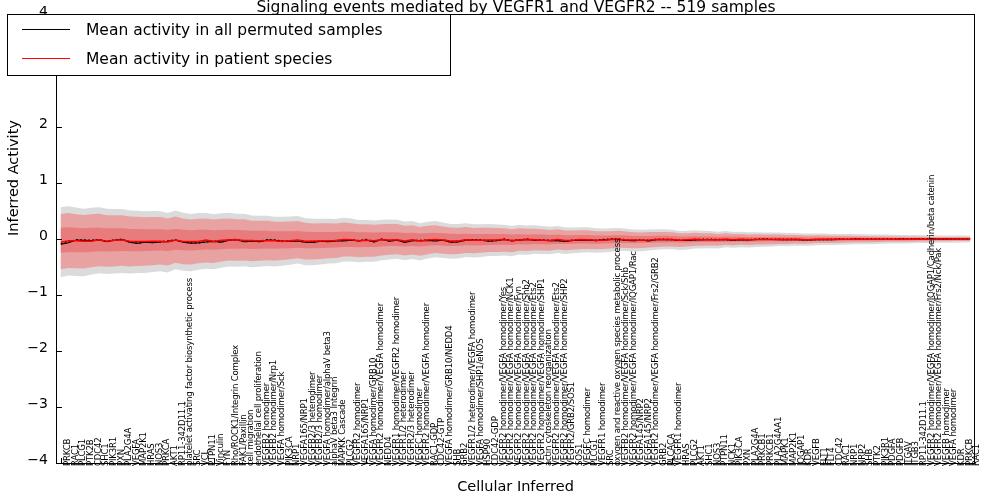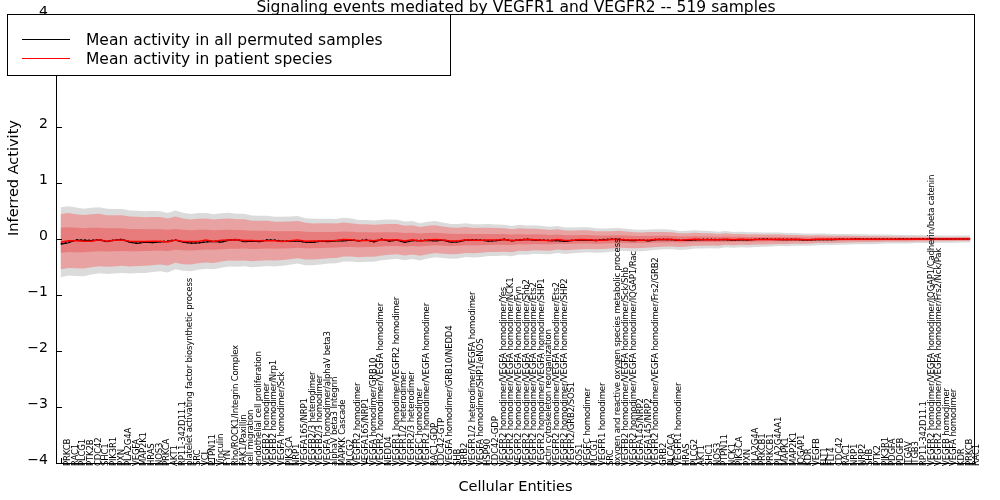--- a/index.html
+++ b/index.html
@@ -37,21 +37,21 @@
   svg{display:block;}
 </style>
 </head>
 <body>
 
 <div id="stage">
 
   <div id="title">Signaling events mediated by VEGFR1 and VEGFR2 -- 519 samples</div>
 
   <div id="ylabel">Inferred Activity</div>
-  <div id="xlabel">Cellular Entities</div>
+  <div id="xlabel">Cellular Inferred</div>
 
   <div id="ytick-labels">
       <div class="ytick-lab" style="position: absolute; left: 16px; width: 32px; text-align: right; font-size: 14px; top: 6px;">4</div>
       <div class="ytick-lab" style="position: absolute; left: 16px; width: 32px; text-align: right; font-size: 14px; top: 62px;">3</div>
       <div class="ytick-lab" style="position: absolute; left: 16px; width: 32px; text-align: right; font-size: 14px; top: 118px;">2</div>
       <div class="ytick-lab" style="position: absolute; left: 16px; width: 32px; text-align: right; font-size: 14px; top: 174px;">1</div>
       <div class="ytick-lab" style="position: absolute; left: 16px; width: 32px; text-align: right; font-size: 14px; top: 230px;">0</div>
       <div class="ytick-lab" style="position: absolute; left: 16px; width: 32px; text-align: right; font-size: 14px; top: 286px;">−1</div>
       <div class="ytick-lab" style="position: absolute; left: 16px; width: 32px; text-align: right; font-size: 14px; top: 342px;">−2</div>
       <div class="ytick-lab" style="position: absolute; left: 16px; width: 32px; text-align: right; font-size: 14px; top: 398px;">−3</div>
@@ -201,21 +201,21 @@
       <div class="xlab" style="left: 926.529px; top: 466px; position: absolute; transform-origin: 0% 0%; transform: rotate(-90deg);">VEGFR2 homodimer/VEGFA homodimer/IQGAP1/Cadherin/beta catenin</div>
       <div class="xlab" style="left: 934.171px; top: 466px; position: absolute; transform-origin: 0% 0%; transform: rotate(-90deg);">VEGFR2 homodimer/VEGFA homodimer/Frs2/Nck/Pak</div>
       <div class="xlab" style="left: 941.812px; top: 466px; position: absolute; transform-origin: 0% 0%; transform: rotate(-90deg);">VEGFB homodimer</div>
       <div class="xlab" style="left: 949.454px; top: 466px; position: absolute; transform-origin: 0% 0%; transform: rotate(-90deg);">VEGFA homodimer</div>
       <div class="xlab" style="left: 957.096px; top: 466px; position: absolute; transform-origin: 0% 0%; transform: rotate(-90deg);">KDR</div>
       <div class="xlab" style="left: 964.737px; top: 466px; position: absolute; transform-origin: 0% 0%; transform: rotate(-90deg);">PRKCB</div>
       <div class="xlab" style="left: 972.379px; top: 466px; position: absolute; transform-origin: 0% 0%; transform: rotate(-90deg);">RAC1</div>
     </div>
 
   <div id="legend">
-    <div class="lg-row" style="top:12px;">
+    <div class="lg-row" style="top:2px;">
       <div class="lg-line" style="border-top: 1.4px solid rgb(0, 0, 0);"></div>
       <div class="lg-txt">Mean activity in all permuted samples</div>
     </div>
     <div class="lg-row" style="top:31px;">
       <div class="lg-line" style="border-top: 1.6px solid rgb(255, 0, 0);"></div>
       <div class="lg-txt">Mean activity in patient species</div>
     </div>
   </div>
 
 </div>

